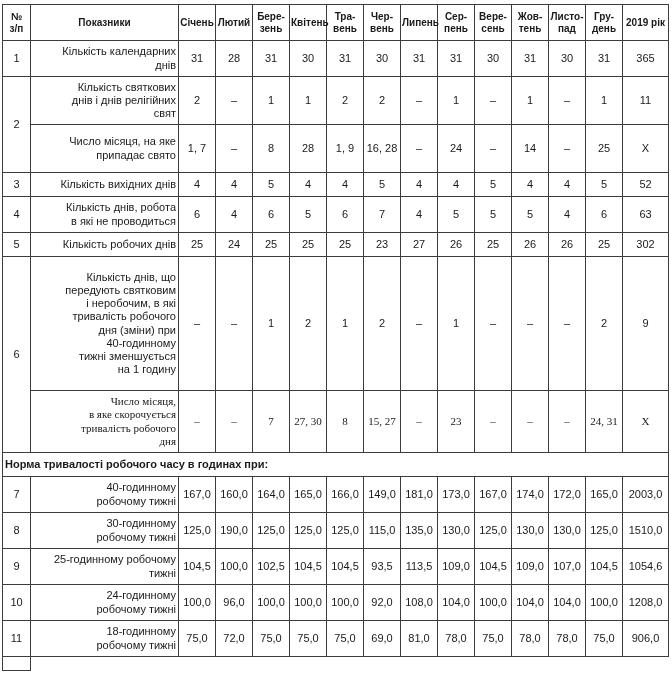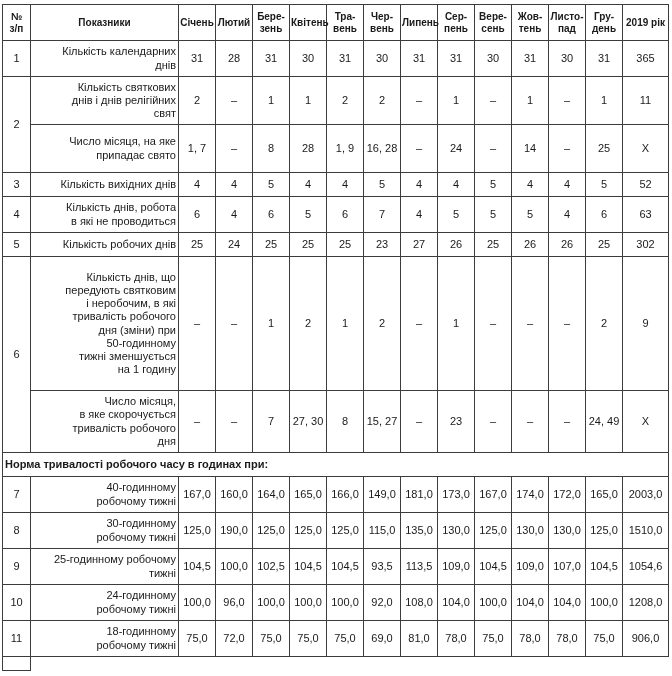--- a/index.html
+++ b/index.html
@@ -214,54 +214,54 @@
           <td class="val">25</td>
           <td class="val">302</td>
         </tr>
         <tr style="height: 134px;">
           <td rowspan="2" class="num">6</td>
           <td class="label">Кількість днів, що
 передують святковим
 і неробочим, в які
 тривалість робочого
 дня (зміни) при
-50-годинному
+40-годинному
 тижні зменшується
 на 1 годину</td>
           <td class="val">–</td>
           <td class="val">–</td>
           <td class="val">1</td>
           <td class="val">2</td>
           <td class="val">1</td>
           <td class="val">2</td>
           <td class="val">–</td>
           <td class="val">1</td>
           <td class="val">–</td>
           <td class="val">–</td>
           <td class="val">–</td>
           <td class="val">2</td>
           <td class="val">9</td>
         </tr>
-        <tr style="height: 62px;">
+        <tr style="height: 62px; font-family: Liberation Serif, serif;">
           <td class="label">Число місяця,
 в яке скорочується
 тривалість робочого
 дня</td>
           <td class="val">–</td>
           <td class="val">–</td>
           <td class="val">7</td>
           <td class="val">27, 30</td>
           <td class="val">8</td>
           <td class="val">15, 27</td>
           <td class="val">–</td>
           <td class="val">23</td>
           <td class="val">–</td>
           <td class="val">–</td>
           <td class="val">–</td>
-          <td class="val">24, 49</td>
+          <td class="val">24, 31</td>
           <td class="val">X</td>
         </tr>
         <tr style="height: 24px;">
           <td colspan="15" class="section">Норма тривалості робочого часу в годинах при:</td>
         </tr>
         <tr style="height: 36px;">
           <td class="num">7</td>
           <td class="label">40-годинному
 робочому тижні</td>
           <td class="val">167,0</td>

